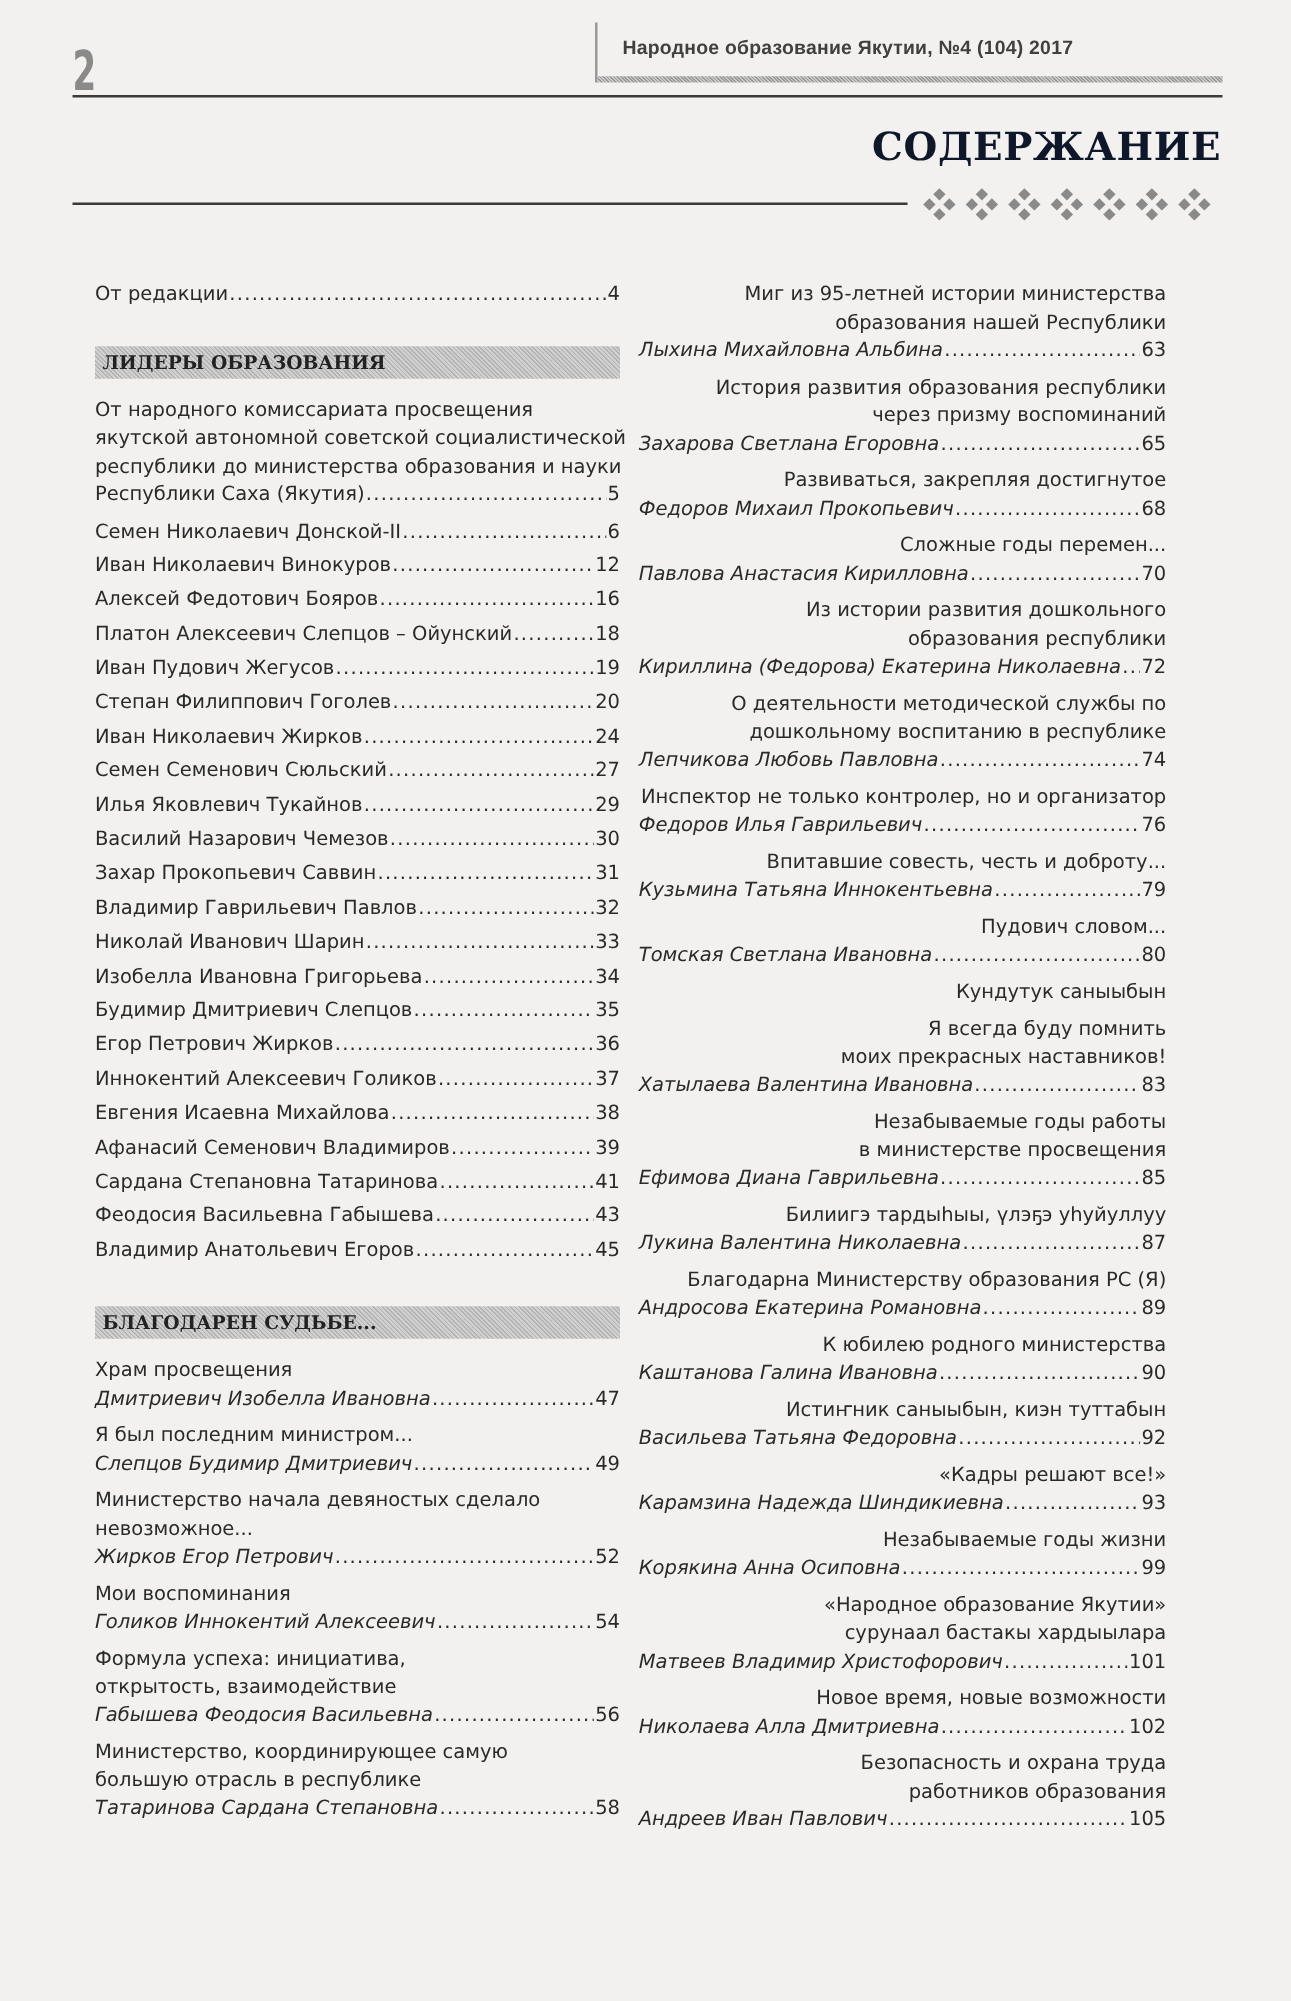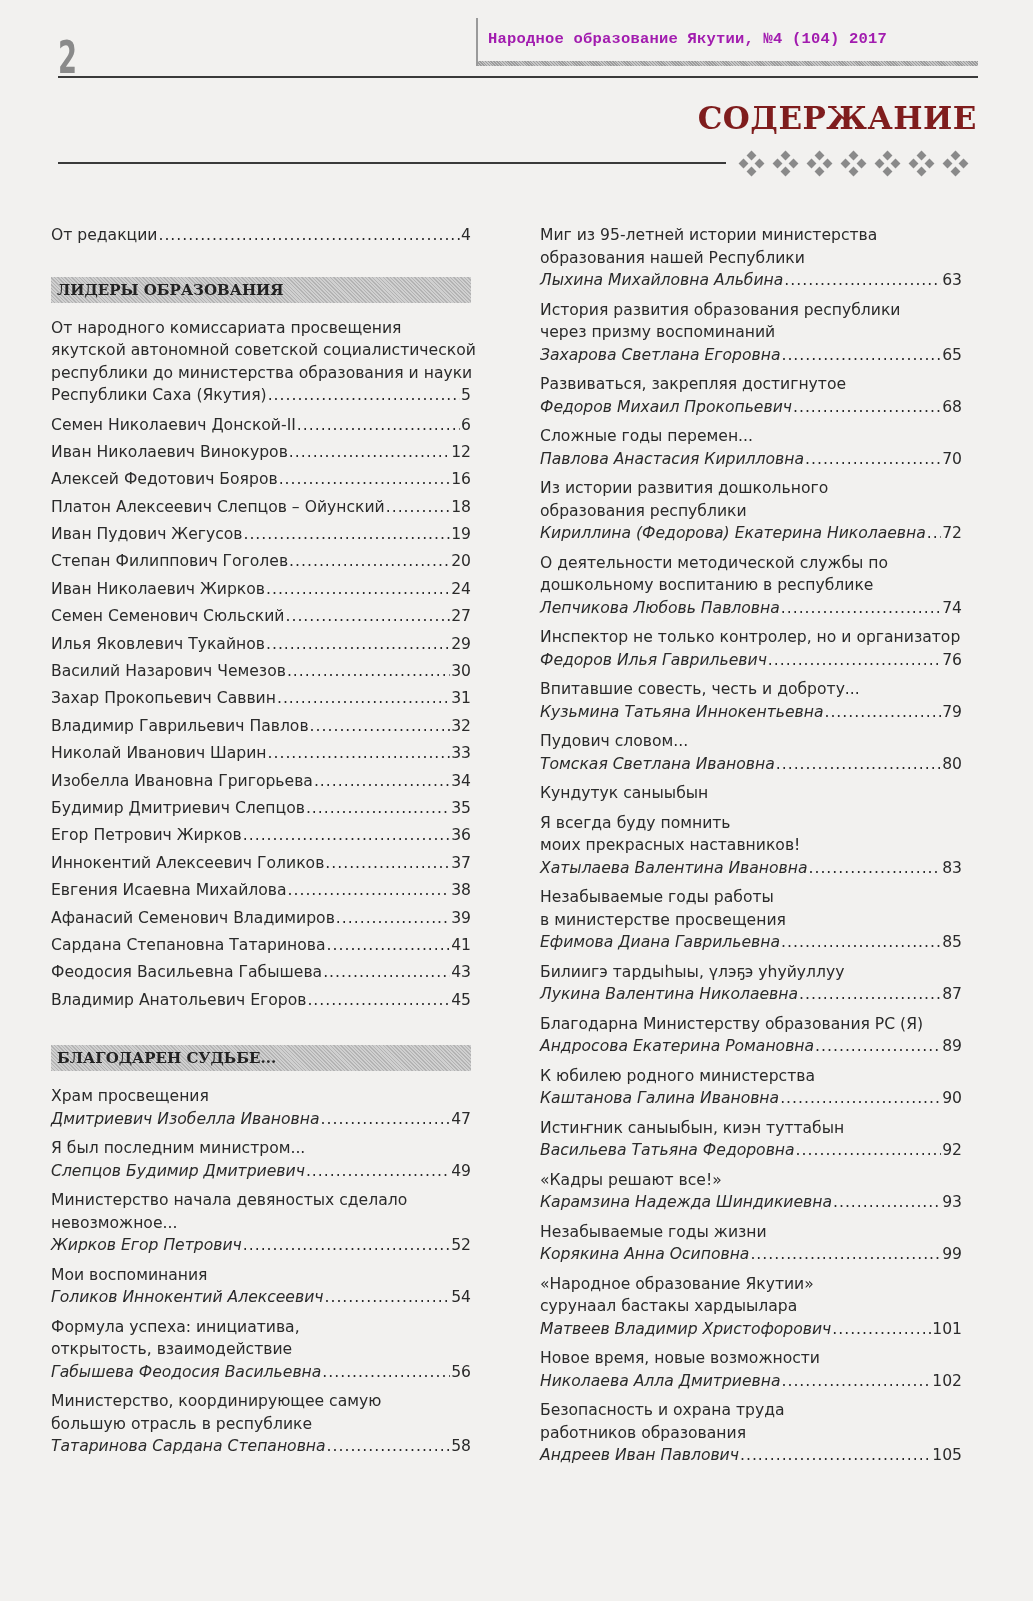--- a/index.html
+++ b/index.html
@@ -13,56 +13,56 @@
     position: absolute; left: 58px; top: 32px;
     font-family: "DejaVu Sans", sans-serif; font-weight: bold;
     font-size: 44px; color: #8a8a8a; transform: scaleX(0.62); transform-origin: left top;
     letter-spacing: -1px;
   }
   .running-head {
     position: absolute; left: 476px; top: 18px; width: 500px; height: 48px;
     border-left: 2px solid #9a9a9a;
   }
   .running-head .txt {
-    position: absolute; left: 10px; top: 12px;
-    font-family: Liberation Mono, monospace; font-weight: bold; font-size: 15.5px; color: #a21caf;
+    position: absolute; left: 20px; top: 12px;
+    font-family: Liberation Sans, sans-serif; font-weight: bold; font-size: 15.5px; color: #404040;
     letter-spacing: 0.2px;
   }
   .running-head .rule {
     position: absolute; left: 0; right: 0; bottom: 0; height: 5px;
     background: repeating-linear-gradient(45deg, #9c9c9c 0 1px, #c8c8c8 1px 2px);
   }
   .top-rule {
     position: absolute; left: 58px; width: 920px; top: 76px; height: 2px; background: #3a3a3a;
   }
   .toc-title {
     position: absolute; right: 56px; top: 100px;
-    font-family: "DejaVu Serif", serif; font-weight: bold; font-size: 31px; color: #7f1d1d;
+    font-family: "DejaVu Serif", serif; font-weight: bold; font-size: 31px; color: #0f172a;
     letter-spacing: 0.5px;
   }
   .title-rule {
     position: absolute; left: 58px; top: 162px; width: 668px; height: 2px; background: #3a3a3a;
   }
   .ornament {
     position: absolute; left: 740px; top: 152px; display: flex; gap: 10px;
   }
   .orn {
     width: 24px; height: 24px; position: relative;
   }
   .orn i {
     position: absolute; width: 7px; height: 7px; background: #8a8a8a; transform: rotate(45deg);
   }
   .orn i:nth-child(1) { left: 8px; top: 0; }
   .orn i:nth-child(2) { left: 0; top: 8px; }
   .orn i:nth-child(3) { left: 16px; top: 8px; }
   .orn i:nth-child(4) { left: 8px; top: 16px; }
 
   .col { position: absolute; top: 224px; }
-  .col-left { left: 51px; width: 420px; }
-  .col-right { left: 540px; width: 422px; }
+  .col-left { left: 76px; width: 420px; }
+  .col-right { left: 511px; width: 422px; text-align: right; }
 
   .entry { margin-bottom: 7px; }
   .line {
     font-size: 15.6px; line-height: 22.5px; white-space: nowrap;
   }
   .leader {
     display: flex; align-items: baseline; font-size: 15.6px; line-height: 22.5px; white-space: nowrap;
   }
   .leader .lbl { flex: 0 0 auto; }
   .leader .dots {

